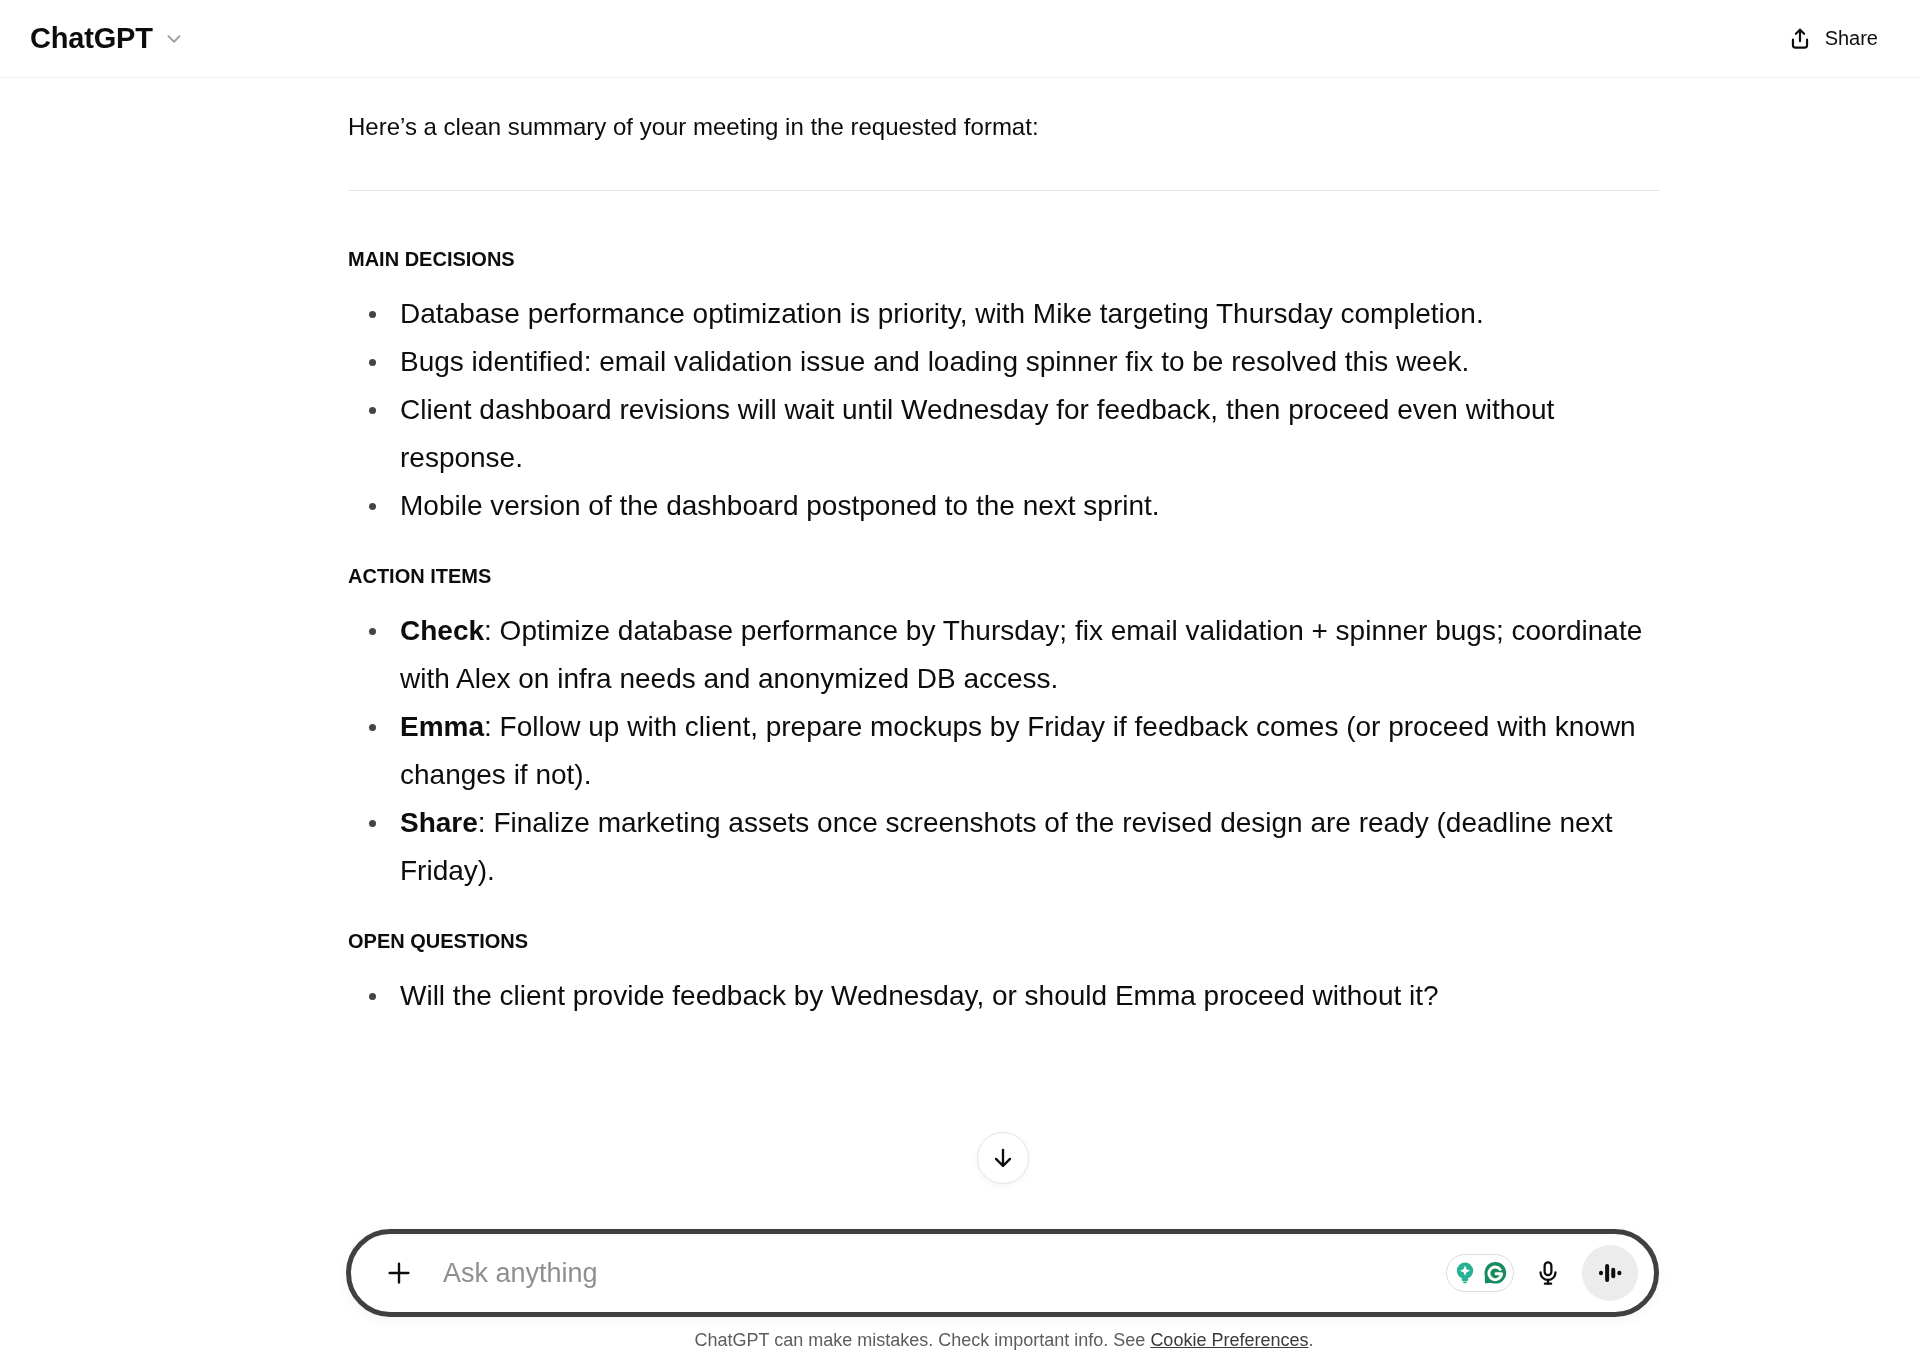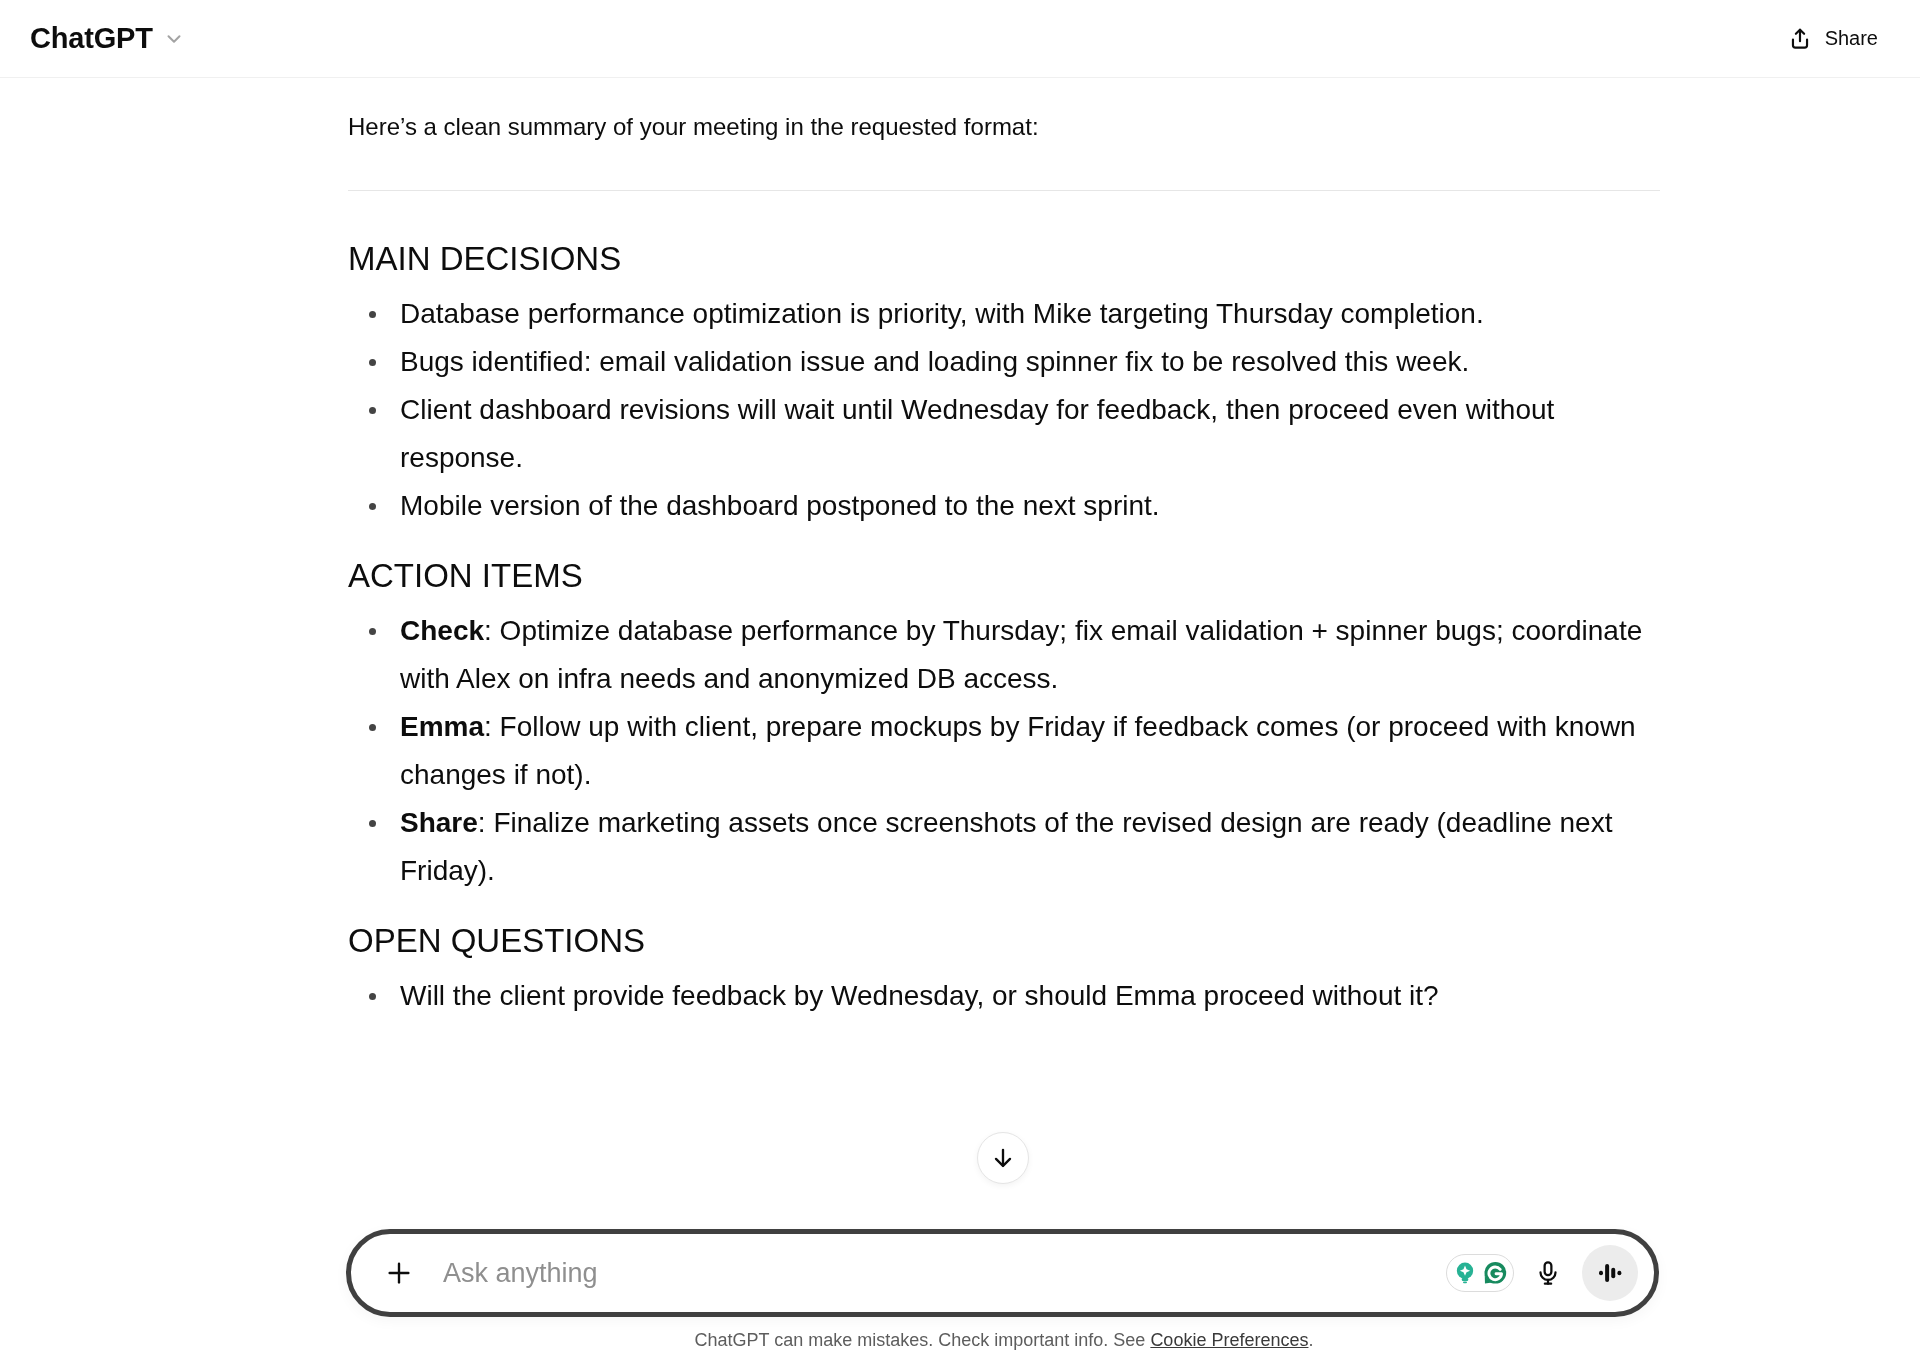--- a/index.html
+++ b/index.html
@@ -13,21 +13,21 @@
   .brand { display: flex; align-items: center; gap: 10px; cursor: pointer; }
   .brand-name { font-size: 29px; font-weight: 600; letter-spacing: -0.2px; }
   .chev { color: #a3a3a3; display: flex; }
   .share-btn { display: flex; align-items: center; gap: 12px; font-size: 20px;
     font-weight: 500; cursor: pointer; padding: 8px 12px; border-radius: 12px; }
 
   
   .thread { position: absolute; top: 78px; left: 348px; width: 1312px; }
   .intro { padding-top: 33px; font-size: 24px; line-height: 32px; }
   .divider { border: none; border-top: 1px solid #e6e6e6; margin-top: 47px; }
-  .sec-heading { font-size: 33px; font-weight: 400; line-height: 36px; margin-top: 50px; }
+  .sec-heading { font-size: 20px; font-weight: 700; line-height: 36px; margin-top: 50px; }
   .sec-heading.tight { margin-top: 28px; }
   ul.blist { list-style: none; margin-top: 13px; }
   ul.blist li { position: relative; padding-left: 52px; font-size: 28px; line-height: 48px; }
   ul.blist li::before { content: ""; position: absolute; left: 21px; top: 21px;
     width: 7px; height: 7px; border-radius: 50%; background: #444; }
   .bname { font-weight: 700; }
 
   
   .scroll-btn { position: absolute; left: 977px; top: 1132px; width: 52px; height: 52px;
     border-radius: 50%; background: #ffffff; border: 1px solid #e5e5e5;

